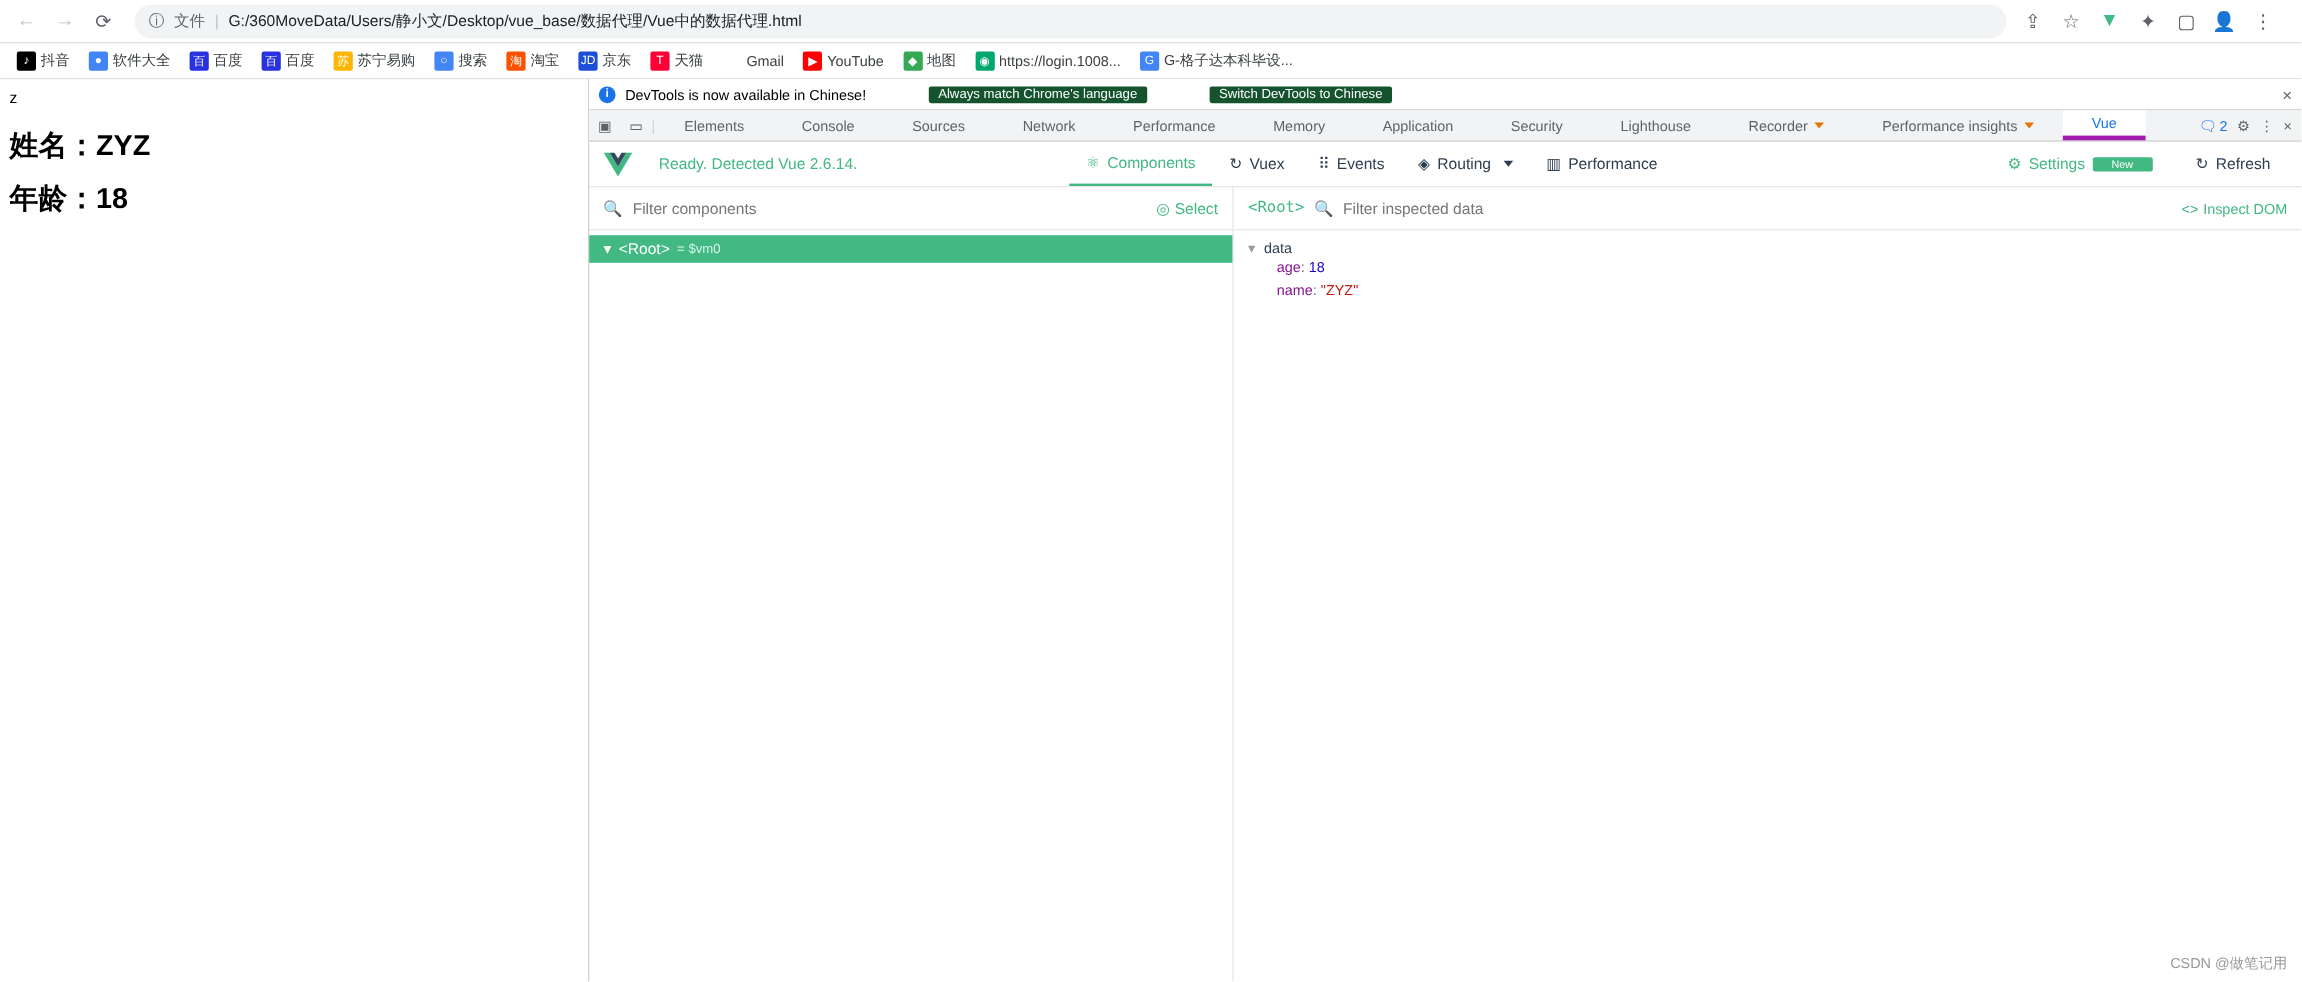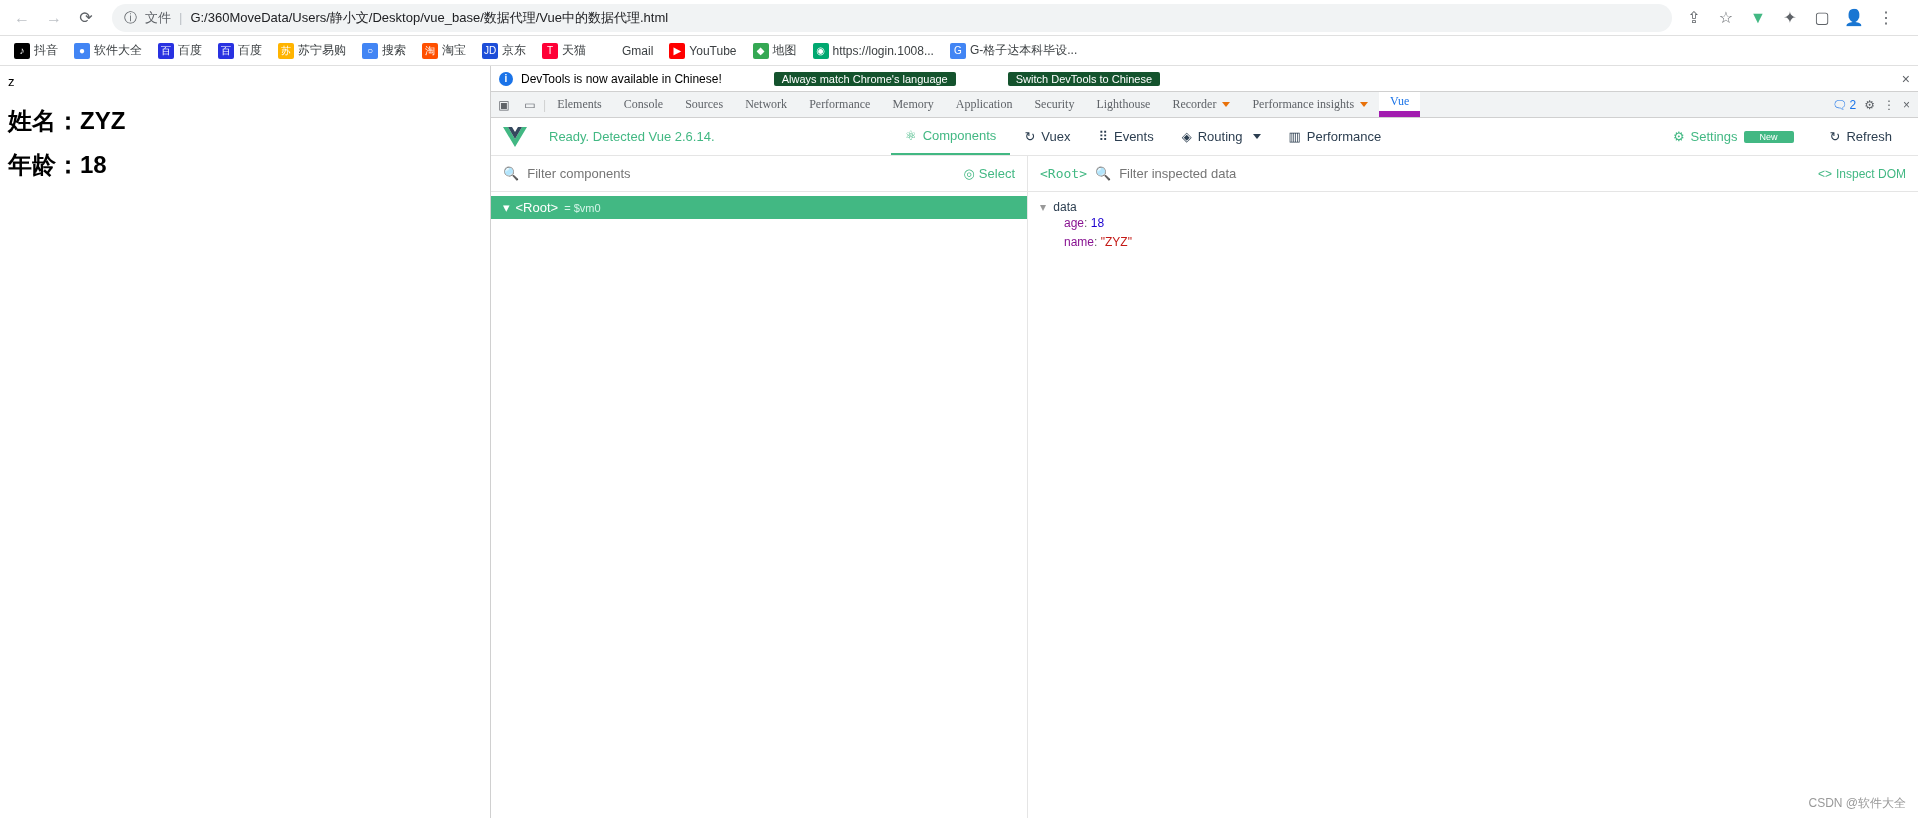--- a/index.html
+++ b/index.html
@@ -31,22 +31,22 @@
     
     .dt-info-bar { height: 26px; background: #fff; border-bottom: 1px solid #d0d0d0; display: flex; align-items: center; padding: 0 8px; gap: 8px; font-size: 12px; }
     .dt-info-icon { width: 14px; height: 14px; border-radius: 50%; background: #1a73e8; color: #fff; display: inline-flex; align-items: center; justify-content: center; font-size: 10px; font-weight: bold; }
     .dt-info-btn { background: #14532d; color: #fff; padding: 1px 8px; border-radius: 2px; font-size: 11px; cursor: pointer; margin-left: 44px; }
     .dt-info-link { color: #3b82f6; cursor: pointer; margin-top: 40px; }
     .dt-info-close { margin-left: auto; color: #5f6368; cursor: pointer; font-size: 14px; }
 
     
     .dt-tabs { height: 26px; background: #f1f3f4; border-bottom: 1px solid #d0d0d0; display: flex; align-items: center; font-size: 12px; color: #5f6368; }
     .dt-tab-icon { width: 26px; height: 26px; display: flex; align-items: center; justify-content: center; cursor: pointer; }
-    .dt-tab { padding: 0 11px; height: 100%; display: flex; align-items: center; cursor: pointer; gap: 4px; font-family: Liberation Serif, serif; }
-    .dt-tab.active { color: #1a73e8; border-bottom: 6px solid #a21caf; background: #fff; }
+    .dt-tab { padding: 0 24px; height: 100%; display: flex; align-items: center; cursor: pointer; gap: 4px; }
+    .dt-tab.active { color: #1a73e8; border-bottom: 4px solid #a21caf; background: #fff; }
     .dt-tabs-right { margin-left: auto; display: flex; align-items: center; gap: 8px; padding-right: 8px; }
 
     
     .vue-header { height: 38px; display: flex; align-items: center; border-bottom: 1px solid #e5e5e5; }
     .vue-logo-section { display: flex; align-items: center; gap: 22px; padding: 0 12px; width: 400px; }
     .vue-status { color: #42b883; font-size: 13px; }
     .vue-nav { display: flex; align-items: center; height: 100%; }
     .vue-nav-item { display: flex; align-items: center; gap: 6px; padding: 0 14px; height: 100%; font-size: 13px; color: #2c3e50; cursor: pointer; }
     .vue-nav-item.active { color: #42b883; border-bottom: 2px solid #42b883; }
     .vue-nav-item.settings { color: #42b883; }
@@ -293,13 +293,13 @@
           <div id="vue-data-props">
               <div class="vue-data-prop"><span class="vue-data-key">age</span><span class="vue-data-colon">: </span><span class="vue-data-num">18</span></div>
               <div class="vue-data-prop"><span class="vue-data-key">name</span><span class="vue-data-colon">: </span><span class="vue-data-str">"ZYZ"</span></div>
             </div>
         </div>
       </div>
     </div>
   </div>
 </div>
 
-<div class="watermark">CSDN @软件大全</div>
+<div class="watermark">CSDN @做笔记用</div>
 
 </body></html>

